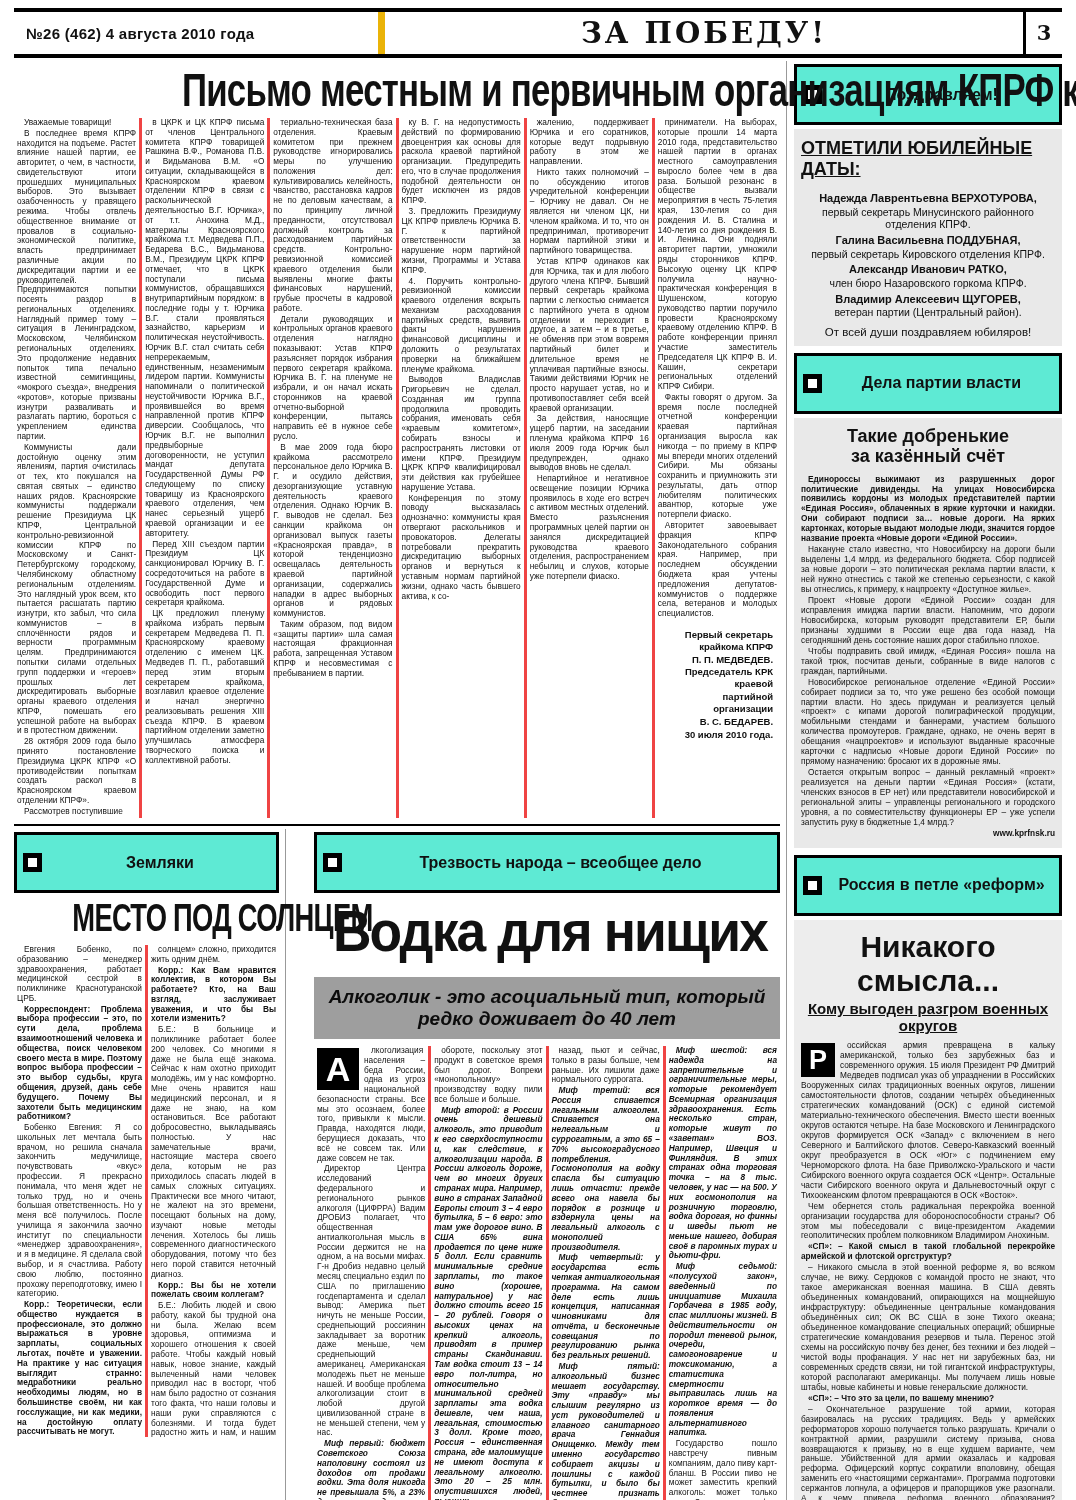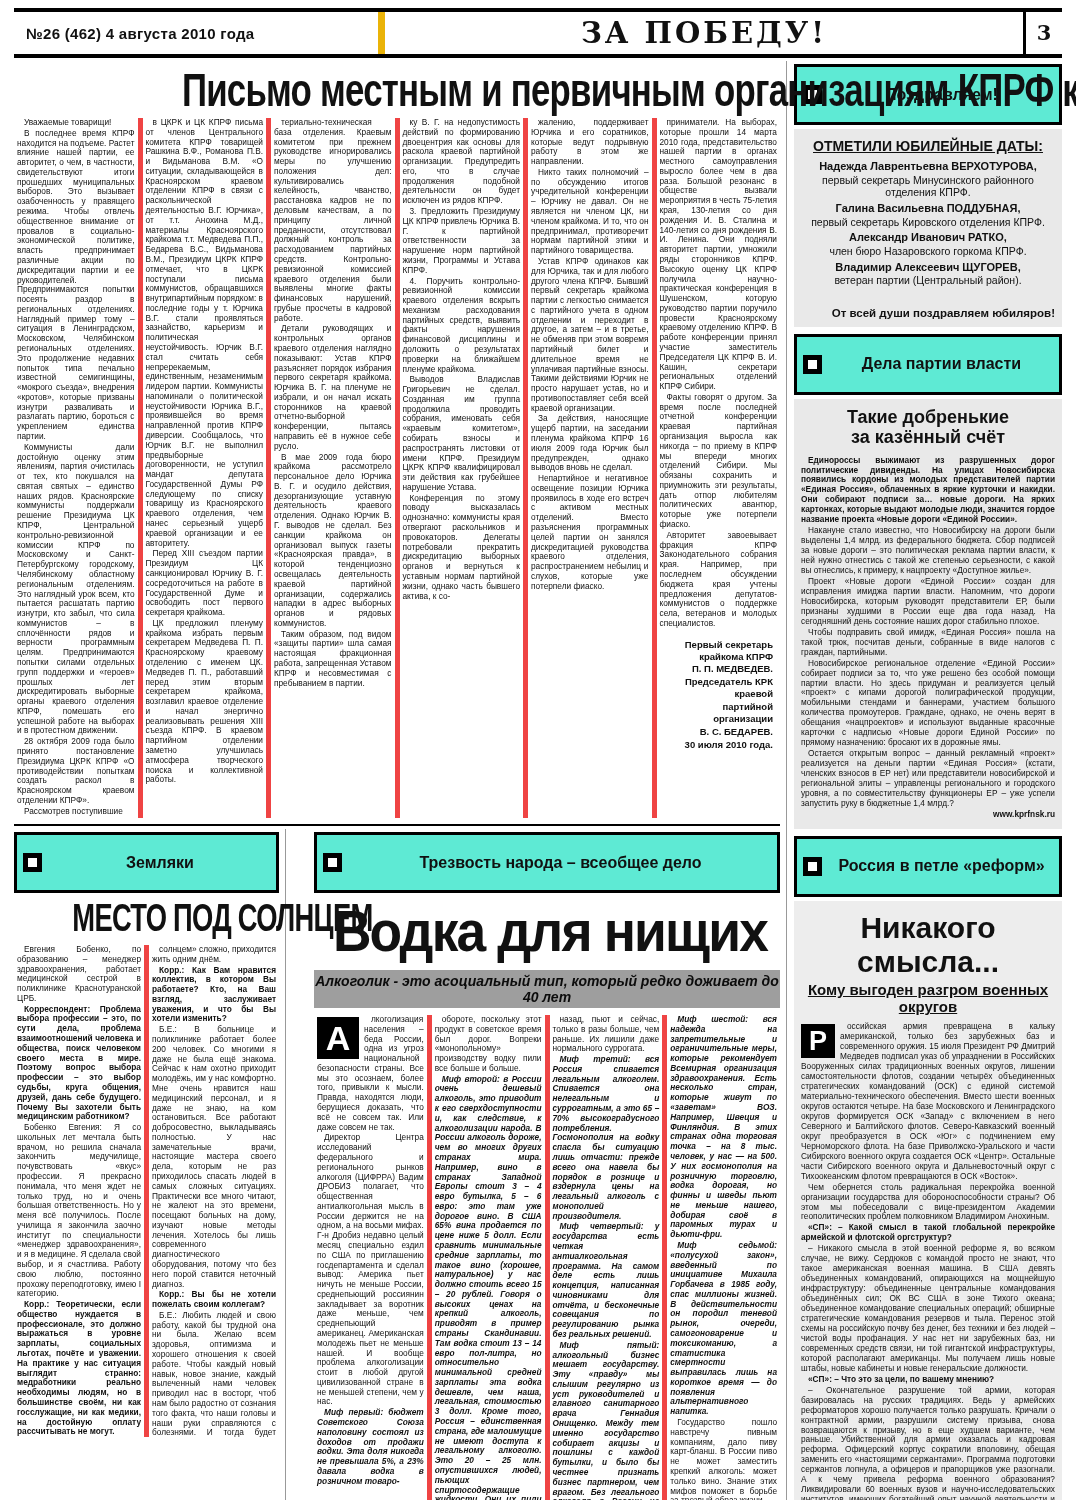--- a/index.html
+++ b/index.html
@@ -26,44 +26,44 @@
   .subhead-ref{text-align:center;font-weight:bold;font-size:15px;line-height:1.15;margin:2px 0 7px;text-decoration:underline;}
   
   .section-box{border:3px solid #000;background:#5eead4;display:flex;align-items:center;padding:18px 6px;margin:3px 0;}
   .section-marker{width:9px;height:9px;border:5px solid #000;background:#fff;margin-right:8px;flex:none;}
   .section-label{flex:1;text-align:center;font-weight:bold;font-size:16px;}
   
   .np-body{font-size:8.3px;line-height:1.18;text-align:justify;}
   .np-body p{margin:0 0 1px;text-indent:7px;}
   .cols{display:flex;}
   .col{flex:1;min-width:0;padding:0 3px;overflow:hidden;}
-  .col+.col{border-left:5px solid #ef4444;}
+  .col+.col{border-left:3px solid #ef4444;}
   .main-cols{height:700px;overflow:hidden;}
   .s-b{font-weight:bold;}
   .s-bi{font-weight:bold;font-style:italic;}
   .s-src{text-align:right;font-weight:bold;text-indent:0;}
   .s-sig{text-align:right;font-weight:bold;font-size:9.5px;line-height:1.25;text-indent:0;margin:0;}
   .signature{margin-top:10px;padding-right:4px;}
   
   .bottom-row{display:flex;border-top:2px solid #000;margin-top:6px;padding-top:3px;gap:22px;}
   .zemlyaki{width:272px;box-sizing:border-box;border-right:1px solid #999;padding-right:6px;}
   .vodka{flex:1;min-width:0;padding-left:6px;}
   .zeml-cols{height:492px;overflow:hidden;}
   .vodka-cols{height:498px;overflow:hidden;}
-  .subhead-bar{background:#9e9e9e;color:#0c0c0c;font-weight:bold;font-style:italic;text-align:center;font-size:14px;padding:3px 0;margin:11px 0 7px;}
+  .subhead-bar{background:#9e9e9e;color:#0c0c0c;font-weight:bold;font-style:italic;text-align:center;font-size:19px;padding:9px 0;margin:18px 0 7px;}
   
   .dropcap{float:left;background:#000;color:#fff;font-weight:800;display:flex;align-items:center;justify-content:center;margin:2px 5px 1px 0;}
   .dropcap-lg{width:42px;height:42px;font-size:34px;}
   .dropcap-md{width:34px;height:34px;font-size:27px;}
   
   .gray-box{background:#e9e9e9;padding:7px 7px 8px;margin:4px 0 7px;}
-  .congrats-title{text-align:center;font-weight:bold;text-decoration:underline;text-transform:uppercase;font-size:14px;margin:2px 0 6px;}
+  .congrats-title{font-weight:bold;text-decoration:underline;text-transform:uppercase;font-size:18px;margin:2px 0 12px;}
   .c-name{font-weight:bold;text-align:center;font-size:11px;margin:0;line-height:1.25;}
   .c-role{text-align:center;font-size:10.5px;margin:0 0 3px;line-height:1.2;}
-  .congrats-closing{text-align:right;font-weight:bold;font-size:11.5px;margin-top:20px;}
+  .congrats-closing{text-align:center;font-weight:normal;font-size:11.5px;margin-top:7px;}
   .party-lede p{font-weight:bold;}
   .party-lede,.party-body,.ref-body{font-size:8.3px;line-height:1.2;text-align:justify;}
   .party-lede p,.party-body p,.ref-body p{margin:0 0 1px;text-indent:7px;}
   .party-lede p{text-indent:7px;}
   .ref-wrap{background:#ededed;padding:6px 7px 8px;margin:4px 0 0;}
 </style>
 </head>
 <body>
 
 <div class="page">

